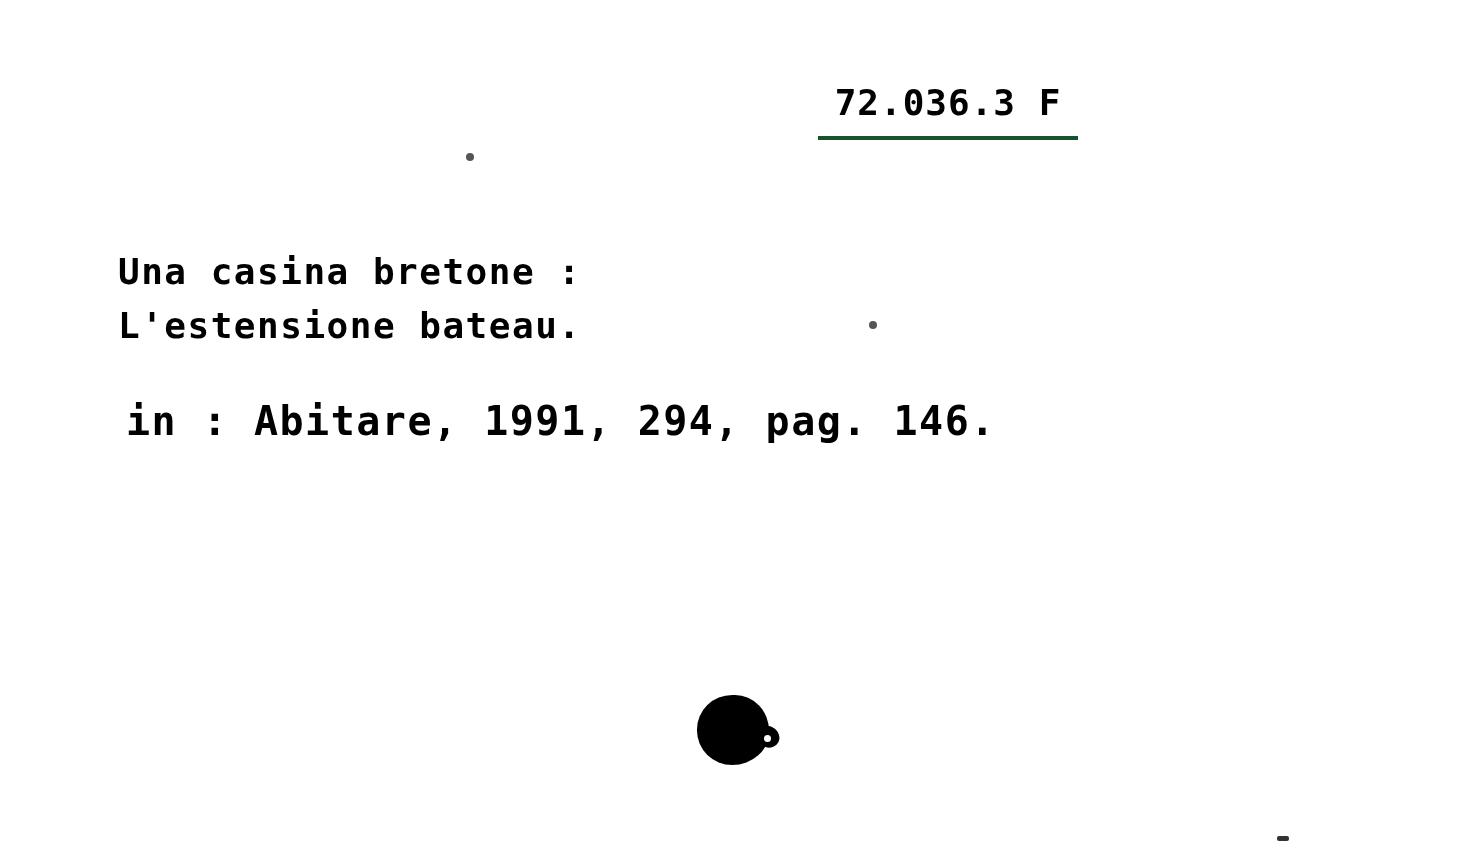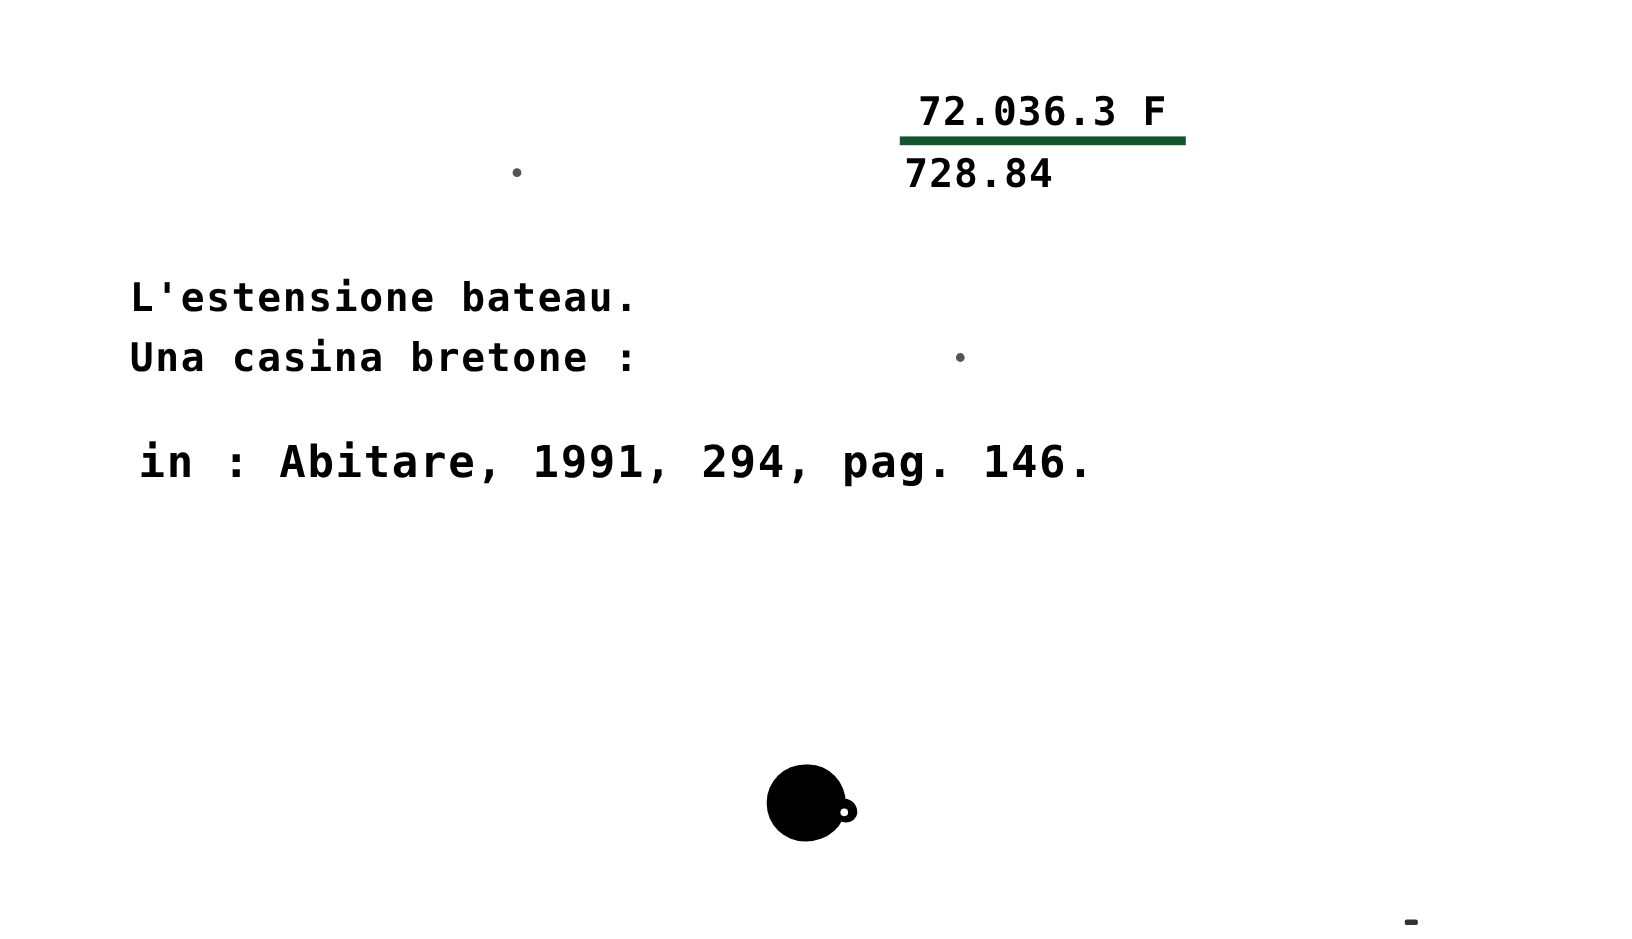--- a/index.html
+++ b/index.html
@@ -22,22 +22,22 @@
     left: 818px;
     top: 84px;
     width: 260px;
     text-align: center;
   }
   .callnumber .class-main {
     font-size: 36px;
     font-weight: 700;
     letter-spacing: 1px;
     line-height: 1.05;
-    padding-bottom: 2px;
-    border-bottom: 8px solid #14532d;
+    padding-bottom: 14px;
+    border-bottom: 4px solid #14532d;
     display: block;
     white-space: nowrap;
   }
   .callnumber .class-sub {
     font-size: 36px;
     font-weight: 700;
     letter-spacing: 1px;
     line-height: 1.25;
     display: block;
     margin-top: 4px;
@@ -108,26 +108,25 @@
   }
   .speck.s1 { left: 466px; top: 153px; width: 8px; height: 8px; background:#555; }
   .speck.s2 { left: 869px; top: 321px; width: 8px; height: 8px; background:#555; }
   .speck.s3 { left: 1277px; top: 836px; width: 12px; height: 5px; border-radius: 2px; background:#333; }
 </style>
 </head>
 <body>
 
 <div class="callnumber">
   <span class="class-main">72.036.3 F</span>
-  <span class="class-sub">728.84</span>
 </div>
 
 <div class="title-block">
+  <div class="title-line">Una casina bretone :</div>
   <div class="title-line">L'estensione bateau.</div>
-  <div class="title-line">Una casina bretone :</div>
 </div>
 
 <div class="source-line">in : Abitare, 1991, 294, pag. 146.</div>
 
 <div class="ink-blob"></div>
 <div class="ink-blob-tail"></div>
 <div class="ink-blob-nick"></div>
 <div class="speck s1"></div>
 <div class="speck s2"></div>
 <div class="speck s3"></div>

